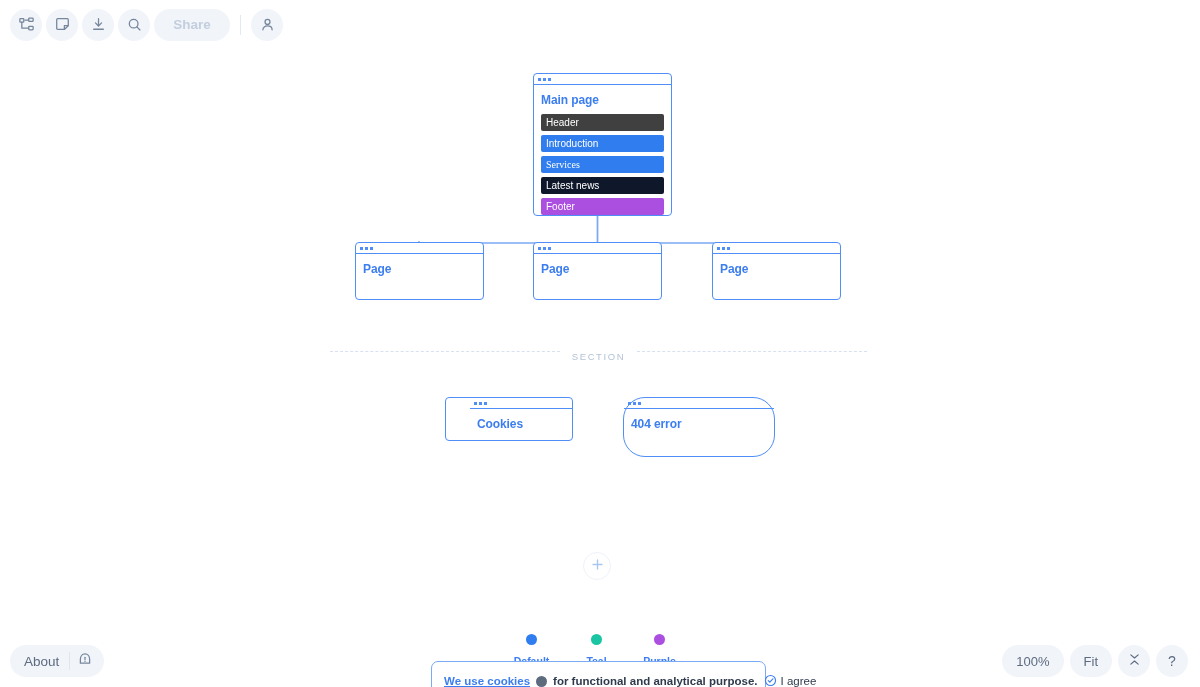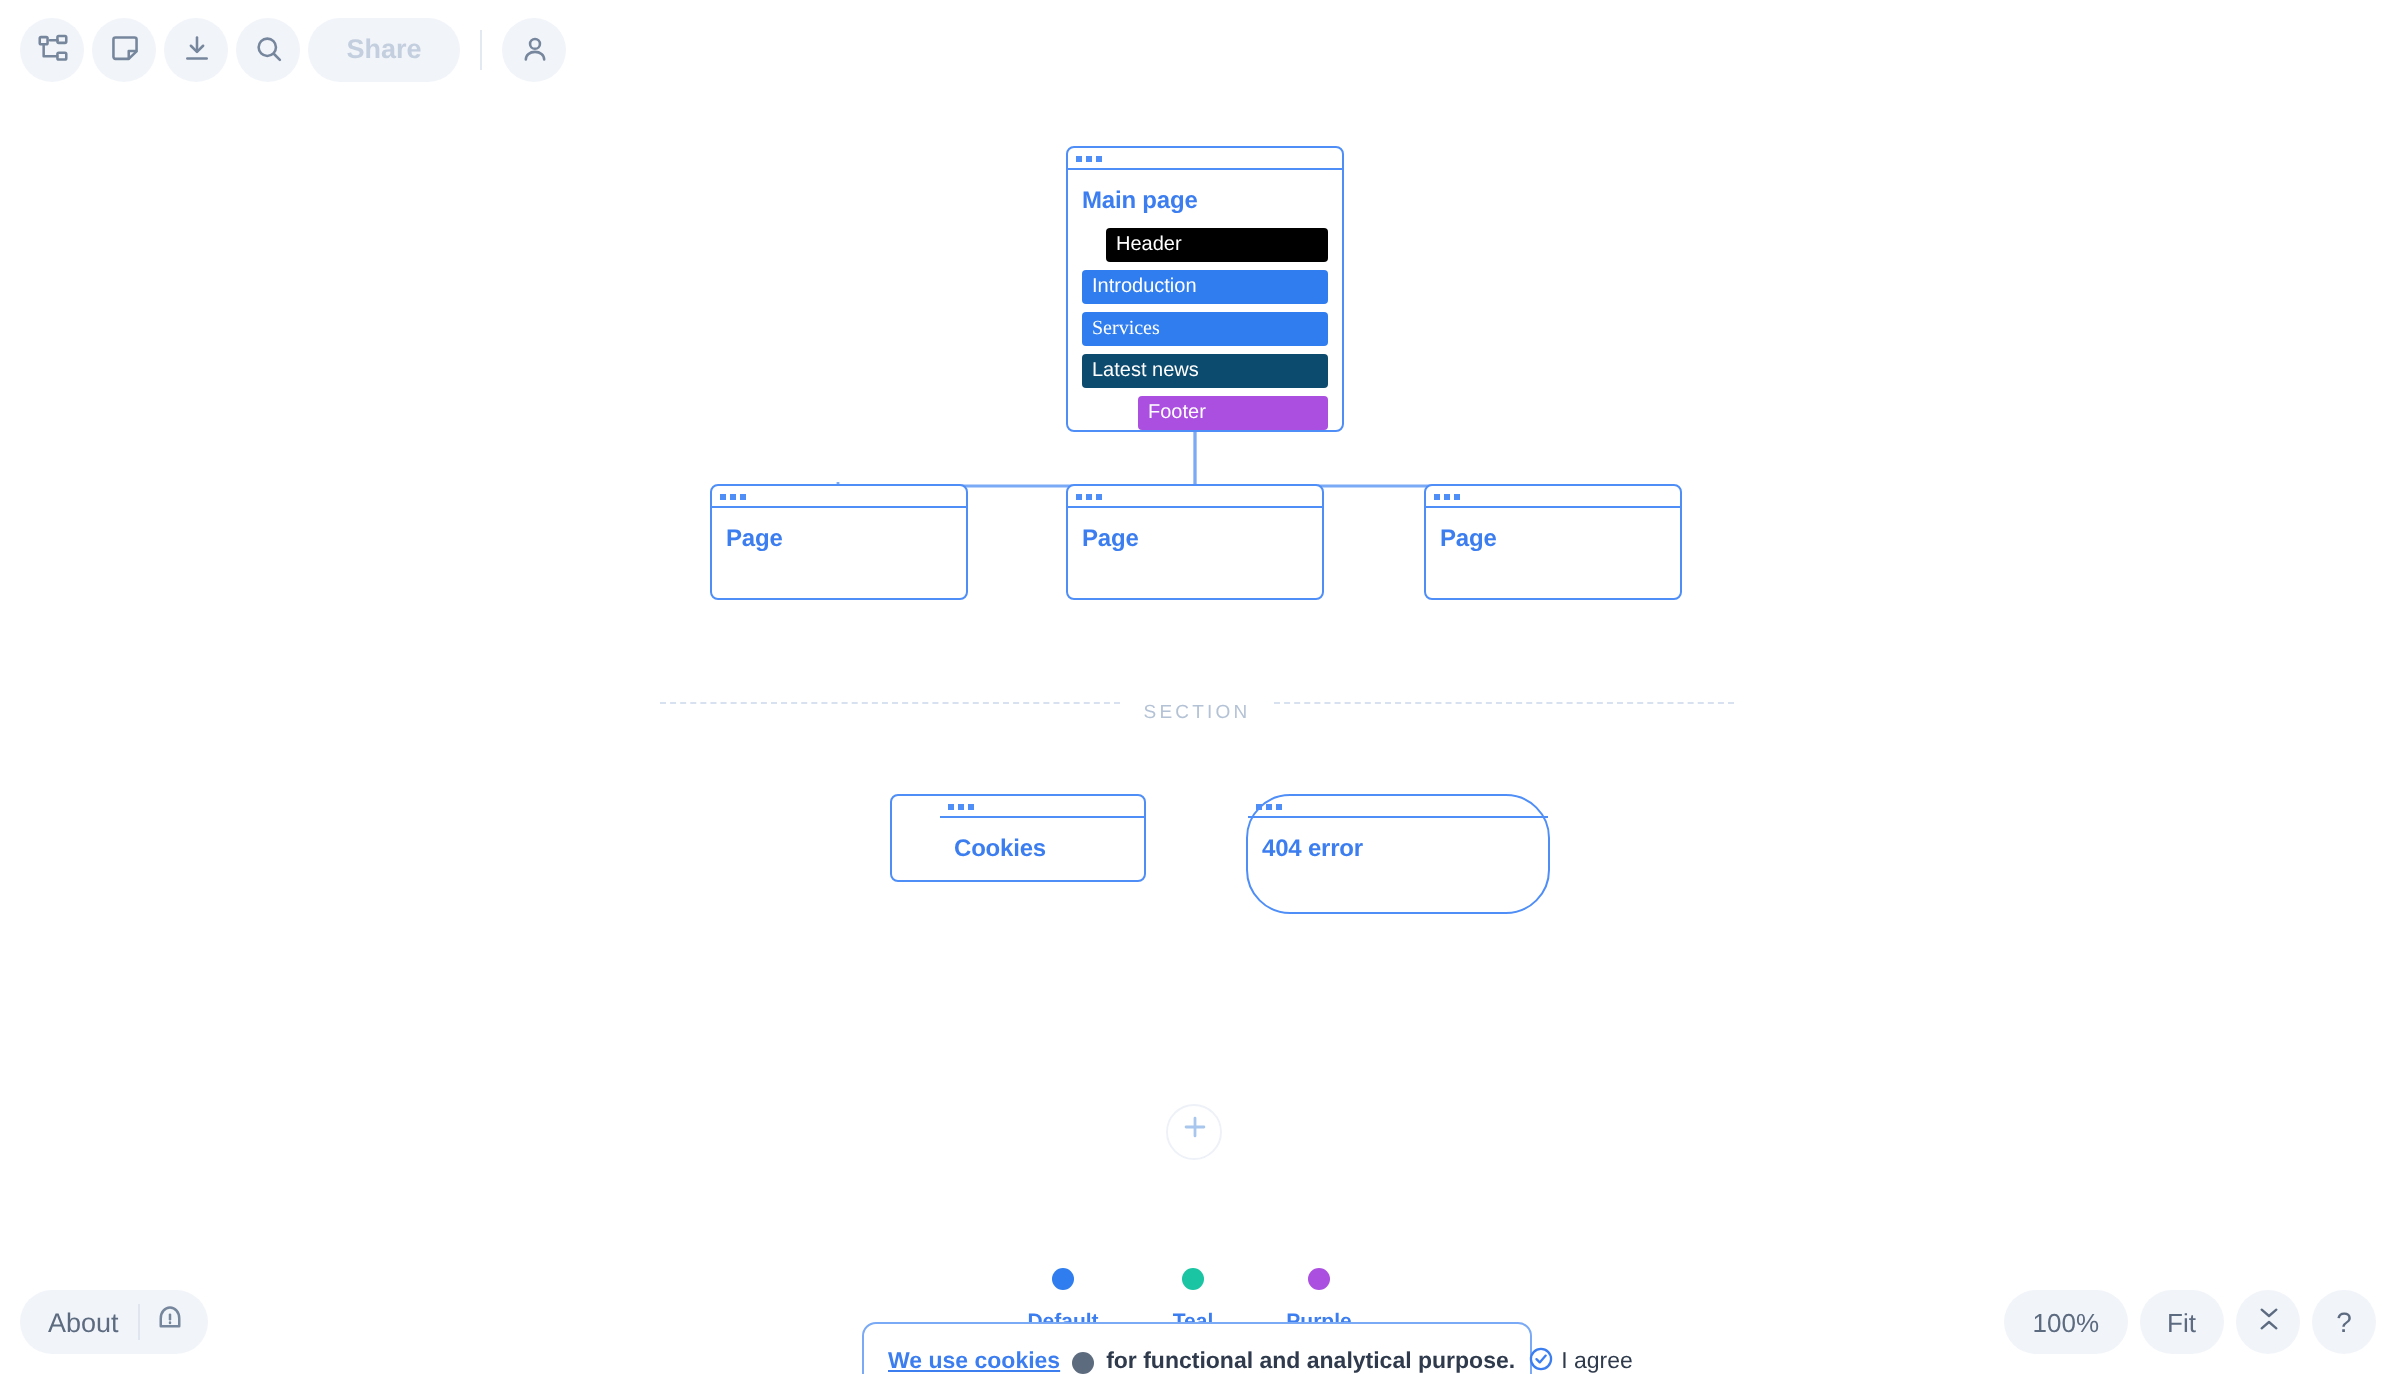--- a/index.html
+++ b/index.html
@@ -413,25 +413,25 @@
   </svg>
 
   <div class="card" style="left:533px; top:24px; width:139px; height:143px;">
     <div class="card-titlebar">
       <span class="dot-sq"></span>
       <span class="dot-sq"></span>
       <span class="dot-sq"></span>
     </div>
     <div class="card-body">
       <div class="card-name">Main page</div>
-      <div class="block" style="background:#000000;margin-left:12px;">Header</div>
+      <div class="block" style="background:#404040;">Header</div>
       <div class="block" style="background:#2f7def;">Introduction</div>
       <div class="block" style="background:#2f7def;font-family:Liberation Serif, serif;">Services</div>
-      <div class="block" style="background:#0c4a6e;">Latest news</div>
-      <div class="block" style="background:#ab4fe0;margin-left:28px;">Footer</div>
+      <div class="block" style="background:#0f172a;">Latest news</div>
+      <div class="block" style="background:#ab4fe0;">Footer</div>
     </div>
   </div>
 
   <div class="card" style="left:355px; top:193px; width:129px; height:58px;">
     <div class="card-titlebar">
       <span class="dot-sq"></span>
       <span class="dot-sq"></span>
       <span class="dot-sq"></span>
     </div>
     <div class="card-body">

